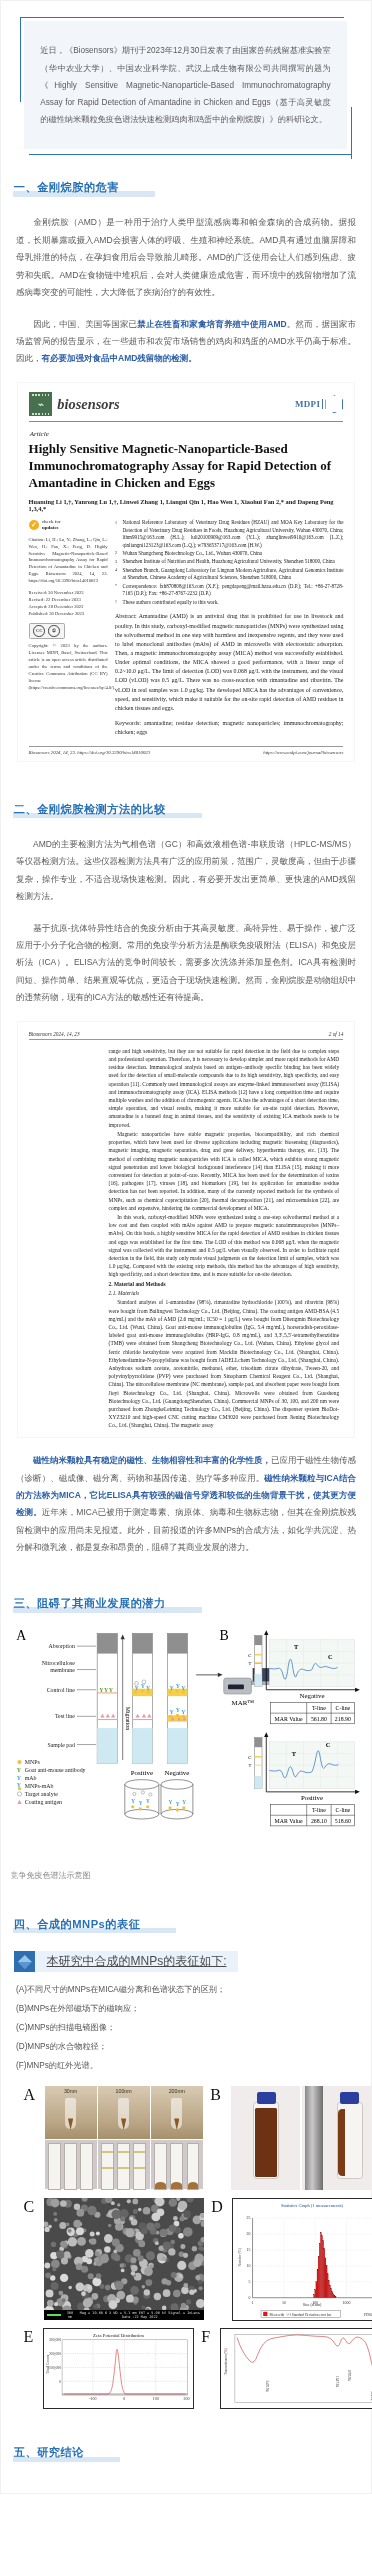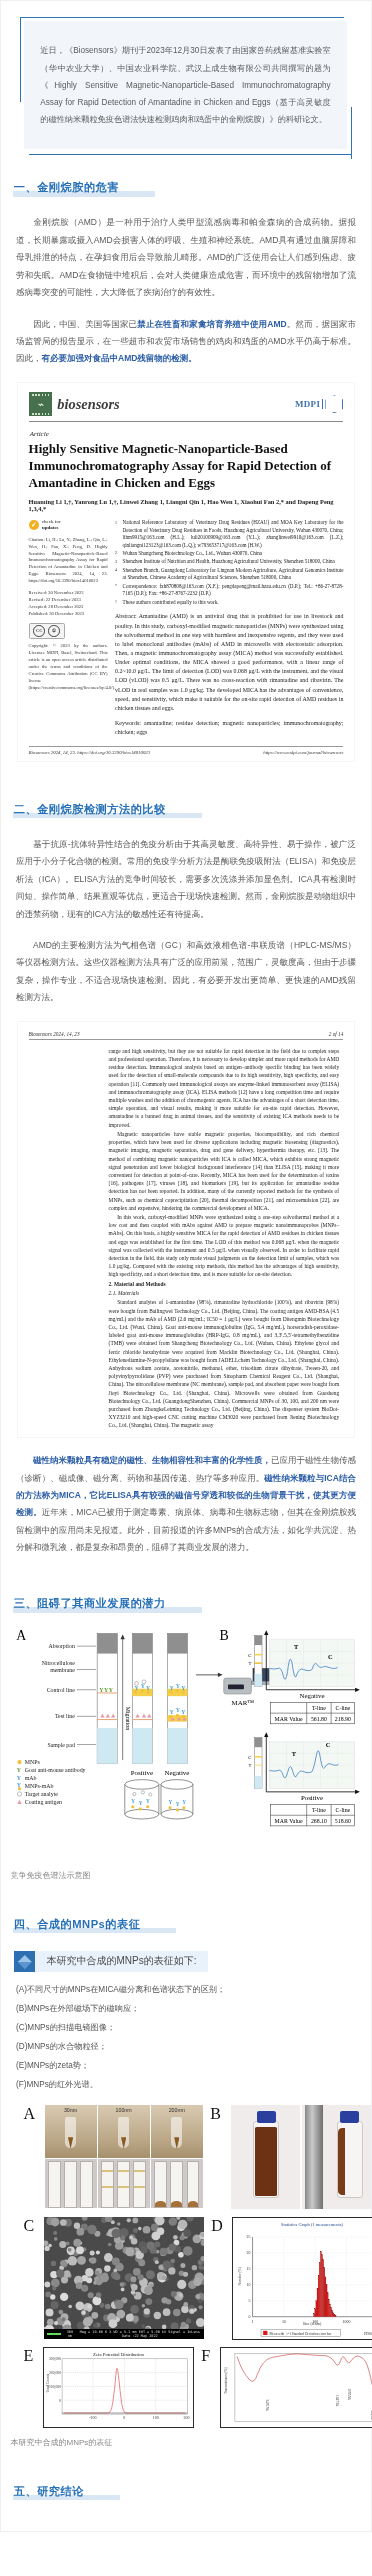--- a/index.html
+++ b/index.html
@@ -63,21 +63,21 @@
   
   .fig{margin:10.6px 9.6px;text-align:center;}
   .fig svg{display:block;margin:0 auto;}
   .fig-cap{color:#8a8a8a;font-size:8px;margin:8.5px 0 0 0;text-align:left;}
   text{font-family:"Liberation Serif",serif;}
 
   
   .bullet-row{display:flex;align-items:stretch;margin:14px 0 4.3px 12.8px;}
   .bullet-ico{width:21px;height:21px;background:#2d6fb0;display:flex;align-items:center;justify-content:center;flex:none;}
   .bullet-ico .dia{width:9.6px;height:9.6px;background:linear-gradient(135deg,#9cc3e8 50%,#5b96d2 50%);transform:rotate(45deg);}
-  .bullet-txt{background:#e9f2fa;display:flex;align-items:center;padding:0 11.7px;font-size:10px;color:#4a4a4a;}
+  .bullet-txt{background:#e9f2fa;display:flex;align-items:center;padding:0 11.7px;font-size:12px;color:#4a4a4a;text-decoration:underline;}
   .char-list{margin:9.6px 15px;font-size:8.2px;color:#555;line-height:2.3;}
 
   
   .f4-row{display:flex;gap:7.5px;margin:7.5px 12.8px;align-items:flex-start;}
   .f4-lab{font-family:"Liberation Serif",serif;font-size:16px;color:#111;margin-right:2.1px;flex:none;}
   .tube-strip{display:flex;gap:1.1px;}
   .tube{width:52px;height:53px;background:linear-gradient(180deg,#d8cab2,#b9a584 70%,#a5906d);position:relative;}
   .tube .sz{position:absolute;top:2.1px;left:0;right:0;text-align:center;font-size:5.3px;color:#33302a;}
   .tube .tb{position:absolute;left:20px;top:11.7px;width:11.7px;height:31px;background:rgba(255,255,255,.55);border-radius:2.1px 2.1px 5.3px 5.3px;}
   .tube .tip{position:absolute;left:23.4px;top:32px;width:5.3px;height:11.7px;background:#8a5a22;clip-path:polygon(0 0,100% 0,50% 100%);}
@@ -186,22 +186,22 @@
       </div>
     </div>
     <div class="p1-foot">
       <span>Biosensors 2024, 14, 23. https://doi.org/10.3390/bios14010023</span>
       <span>https://www.mdpi.com/journal/biosensors</span>
     </div>
   </div>
 
   
   <div class="sec-h"><span class="t">二、金刚烷胺检测方法的比较</span><span class="bar"></span></div>
+  <p class="para"><span class="ind"></span><span>AMD的主要检测方法为气相色谱（GC）和高效液相色谱-串联质谱（HPLC-MS/MS）等仪器检测方法。这些仪器检测方法具有广泛的应用前景，范围广，灵敏度高，但由于步骤复杂，操作专业，不适合现场快速检测。因此，有必要开发出更简单、更快速的AMD残留检测方法。</span></p>
   <p class="para"><span class="ind"></span><span>基于抗原-抗体特异性结合的免疫分析由于其高灵敏度、高特异性、易于操作，被广泛应用于小分子化合物的检测。常用的免疫学分析方法是酶联免疫吸附法（ELISA）和免疫层析法（ICA）。ELISA方法的竞争时间较长，需要多次洗涤并添加显色剂。ICA具有检测时间短、操作简单、结果直观等优点，更适合于现场快速检测。然而，金刚烷胺是动物组织中的违禁药物，现有的ICA方法的敏感性还有待提高。</span></p>
-  <p class="para"><span class="ind"></span><span>AMD的主要检测方法为气相色谱（GC）和高效液相色谱-串联质谱（HPLC-MS/MS）等仪器检测方法。这些仪器检测方法具有广泛的应用前景，范围广，灵敏度高，但由于步骤复杂，操作专业，不适合现场快速检测。因此，有必要开发出更简单、更快速的AMD残留检测方法。</span></p>
 
   
   <div class="paper">
     <div class="p2-head">
       <span>Biosensors 2024, 14, 23</span>
       <span>2 of 14</span>
     </div>
     <div class="p2-body">
       <p>range and high sensitivity, but they are not suitable for rapid detection in the field due to complex steps and professional operation. Therefore, it is necessary to develop simpler and more rapid methods for AMD residue detection. Immunological analysis based on antigen–antibody specific binding has been widely used for the detection of small-molecule compounds due to its high sensitivity, high specificity, and easy operation [11]. Commonly used immunological assays are enzyme-linked immunosorbent assay (ELISA) and immunochromatography assay (ICA). ELISA methods [12] have a long competition time and require multiple washes and the addition of chromogenic agents. ICA has the advantages of a short detection time, simple operation, and visual results, making it more suitable for on-site rapid detection. However, amantadine is a banned drug in animal tissues, and the sensitivity of existing ICA methods needs to be improved.</p>
       <p><span class="pind"></span><span>Magnetic nanoparticles have stable magnetic properties, biocompatibility, and rich chemical properties, which have been used for diverse applications including magnetic biosensing (diagnostics), magnetic imaging, magnetic separation, drug and gene delivery, hyperthermia therapy, etc. [13]. The method of combining magnetic nanoparticles with ICA is called MICA, which exhibits strong magnetic signal penetration and lower biological background interference [14] than ELISA [15], making it more convenient for detection at point-of-care. Recently, MICA has been used for the determination of toxins [16], pathogens [17], viruses [18], and biomarkers [19], but its application for amantadine residue detection has not been reported. In addition, many of the currently reported methods for the synthesis of MNPs, such as chemical coprecipitation [20], thermal decomposition [21], and microemulsion [22], are complex and expensive, hindering the commercial development of MICA.</span></p>
@@ -490,21 +490,20 @@
     <div class="bullet-ico">
         <span class="dia"></span>
       </div>
     <div class="bullet-txt">本研究中合成的MNPs的表征如下:</div>
   </div>
   <div class="char-list" id="char-list">
       <div>(A)不同尺寸的MNPs在MICA磁分离和色谱状态下的区别；</div>
       <div>(B)MNPs在外部磁场下的磁响应；</div>
       <div>(C)MNPs的扫描电镜图像；</div>
       <div>(D)MNPs的水合物粒径；</div>
-      <div>(E)MNPs的zeta势；</div>
       <div>(F)MNPs的红外光谱。</div>
     </div>
 
   
   <div class="fig">
     <div class="f4-row">
       <span class="f4-lab">A</span>
       <div>
         <div class="tube-strip">
           <div class="tube">
@@ -940,21 +939,20 @@
           <path d="M30 16 q10 30 24 44 q8 8 14 -10 q10 -28 26 -32 q20 -4 34 -6 q16 -2 30 0 q20 2 34 2 q14 0 22 14 q6 10 10 -4 q4 -14 10 -2 q5 10 10 2 q8 -12 16 -8 q10 4 14 16 q4 10 8 30 q3 16 8 10 q5 -6 8 -16" fill="none" stroke="#d05050" stroke-width="1.3"></path>
           <g font-size="6.5" fill="#333">
             <text x="84" y="96" transform="rotate(90 84 96)">3405.96</text>
             <text x="216" y="88" transform="rotate(90 216 88)">1627.94</text>
             <text x="238" y="76" transform="rotate(90 238 76)">1095.96</text>
             <text x="282" y="116" transform="rotate(90 282 116)">586.14</text>
           </g>
         </svg>
       </div>
     </div>
-    <div class="fig-cap">本研究中合成的MNPs的表征</div>
   </div>
 
   
   <div class="sec-h"><span class="t">五、研究结论</span><span class="bar"></span></div>
   
 
   
   
 
   

